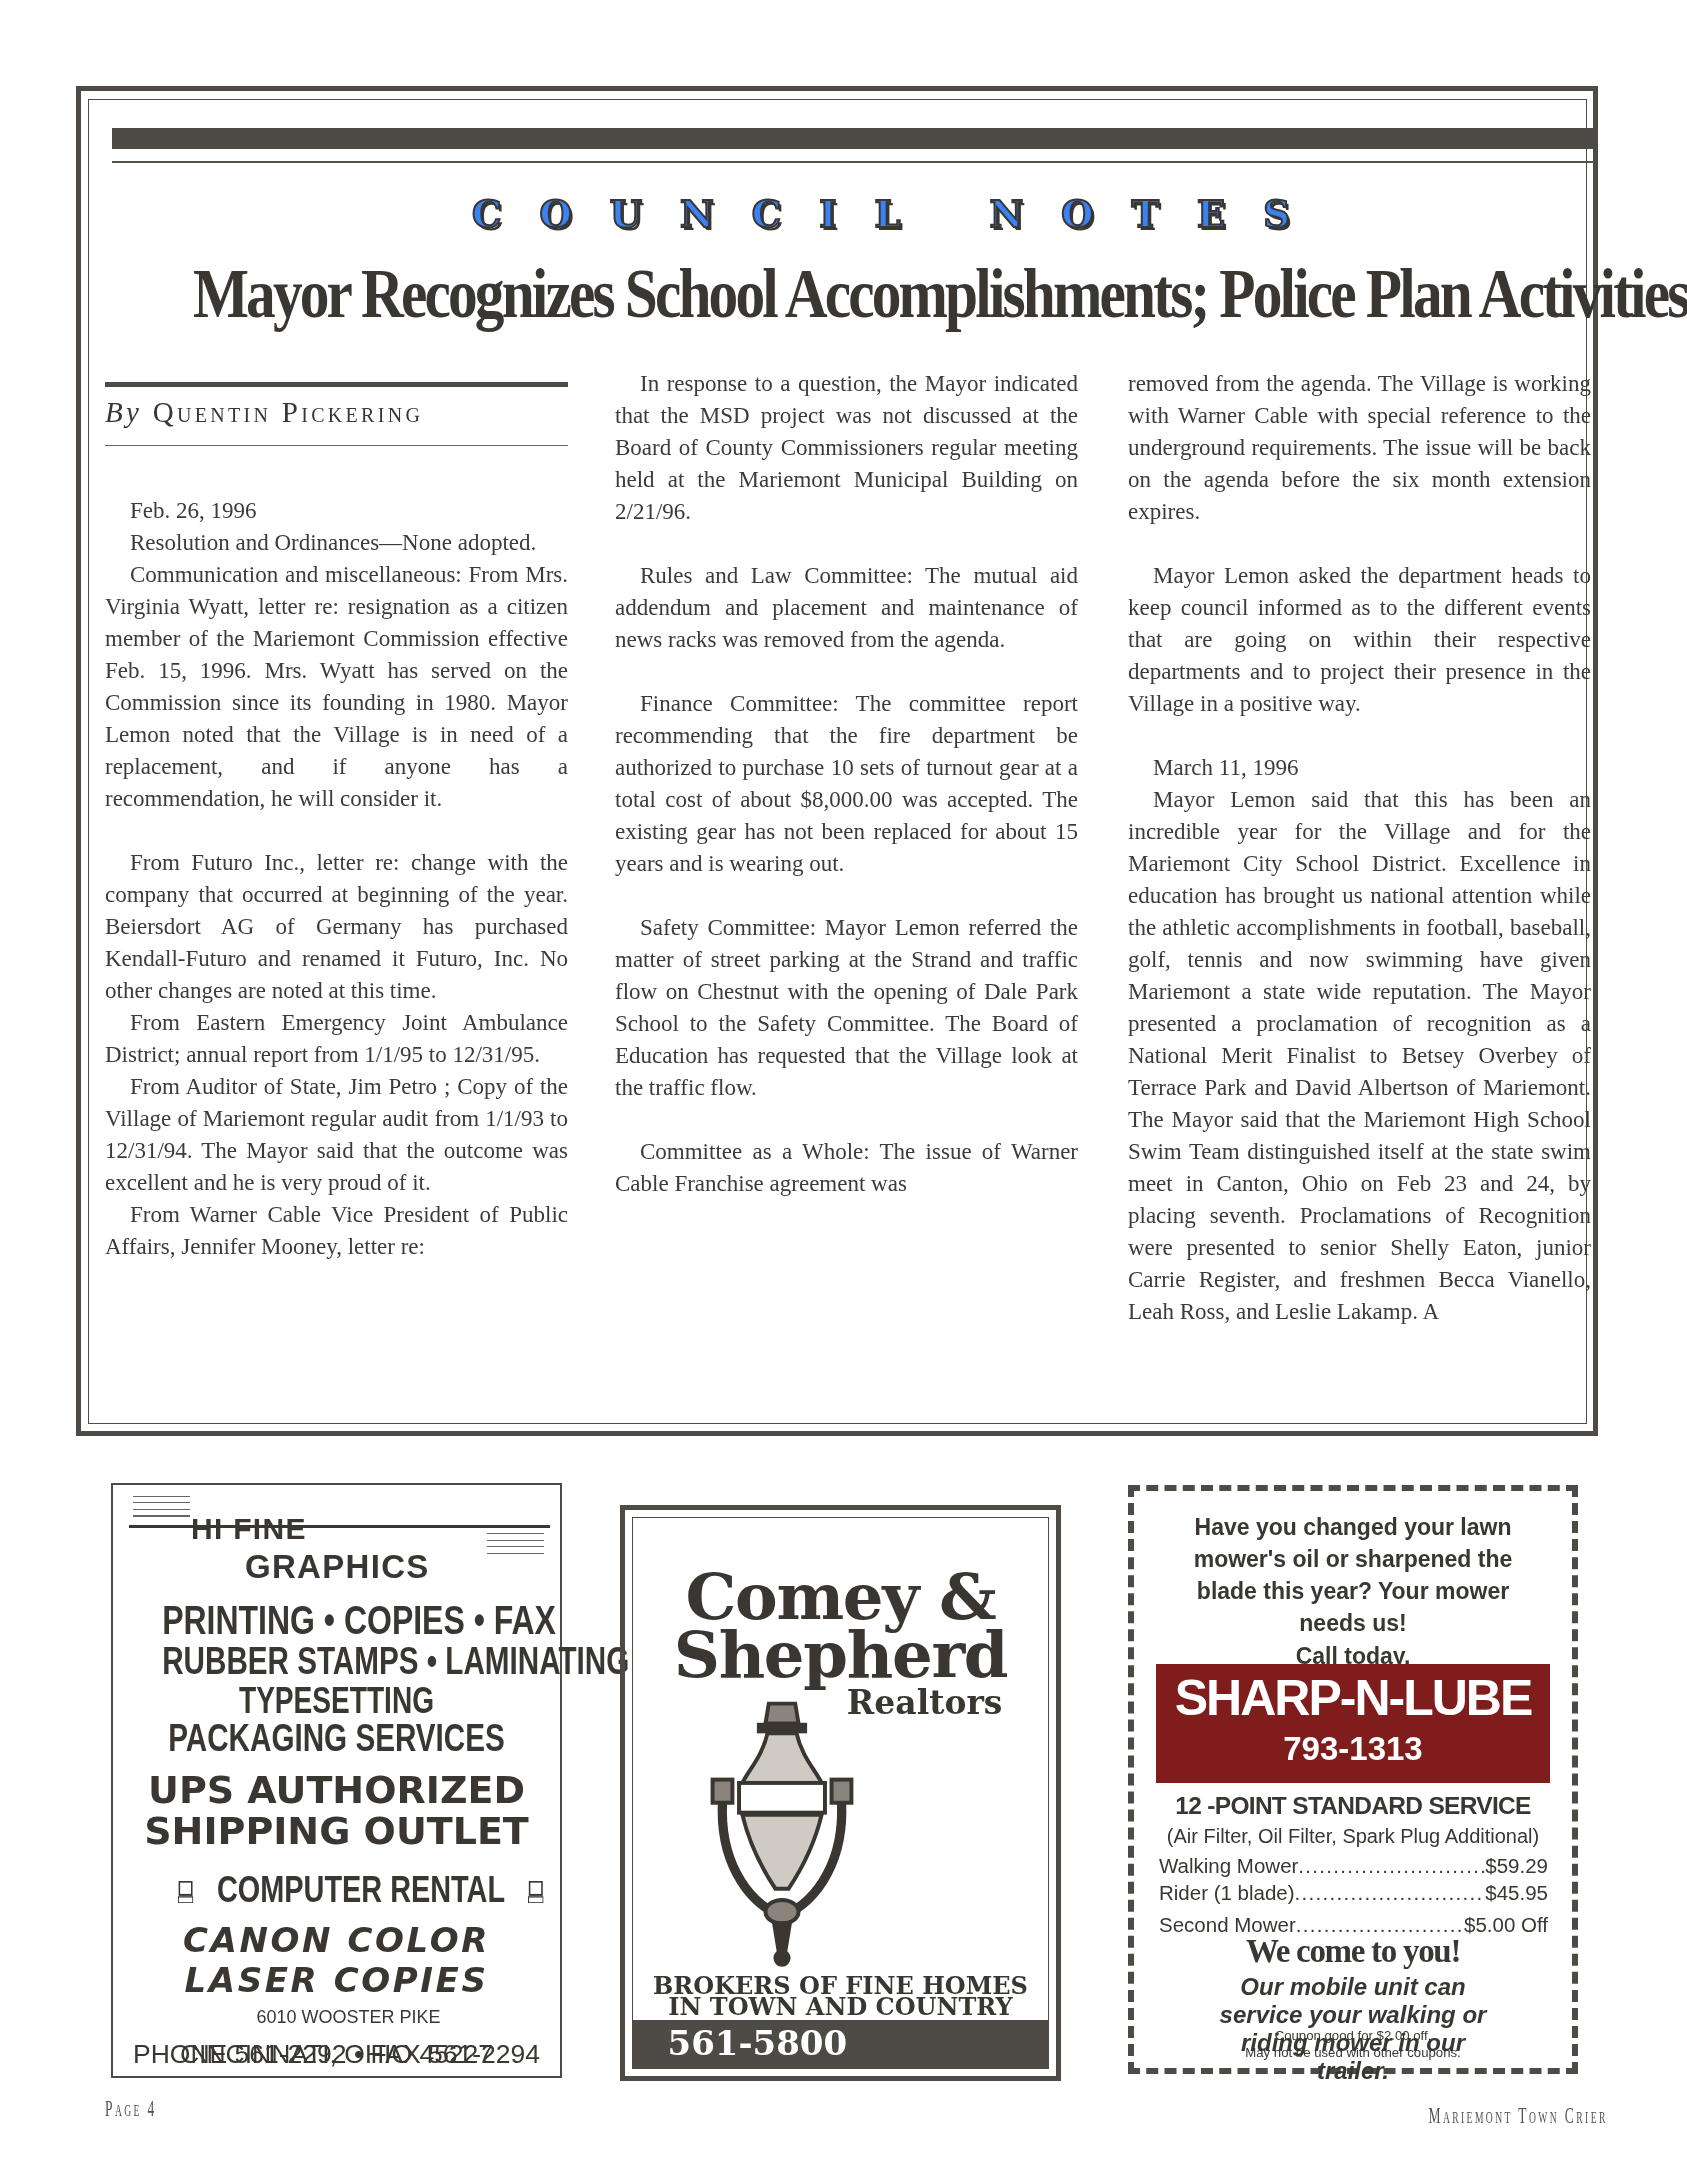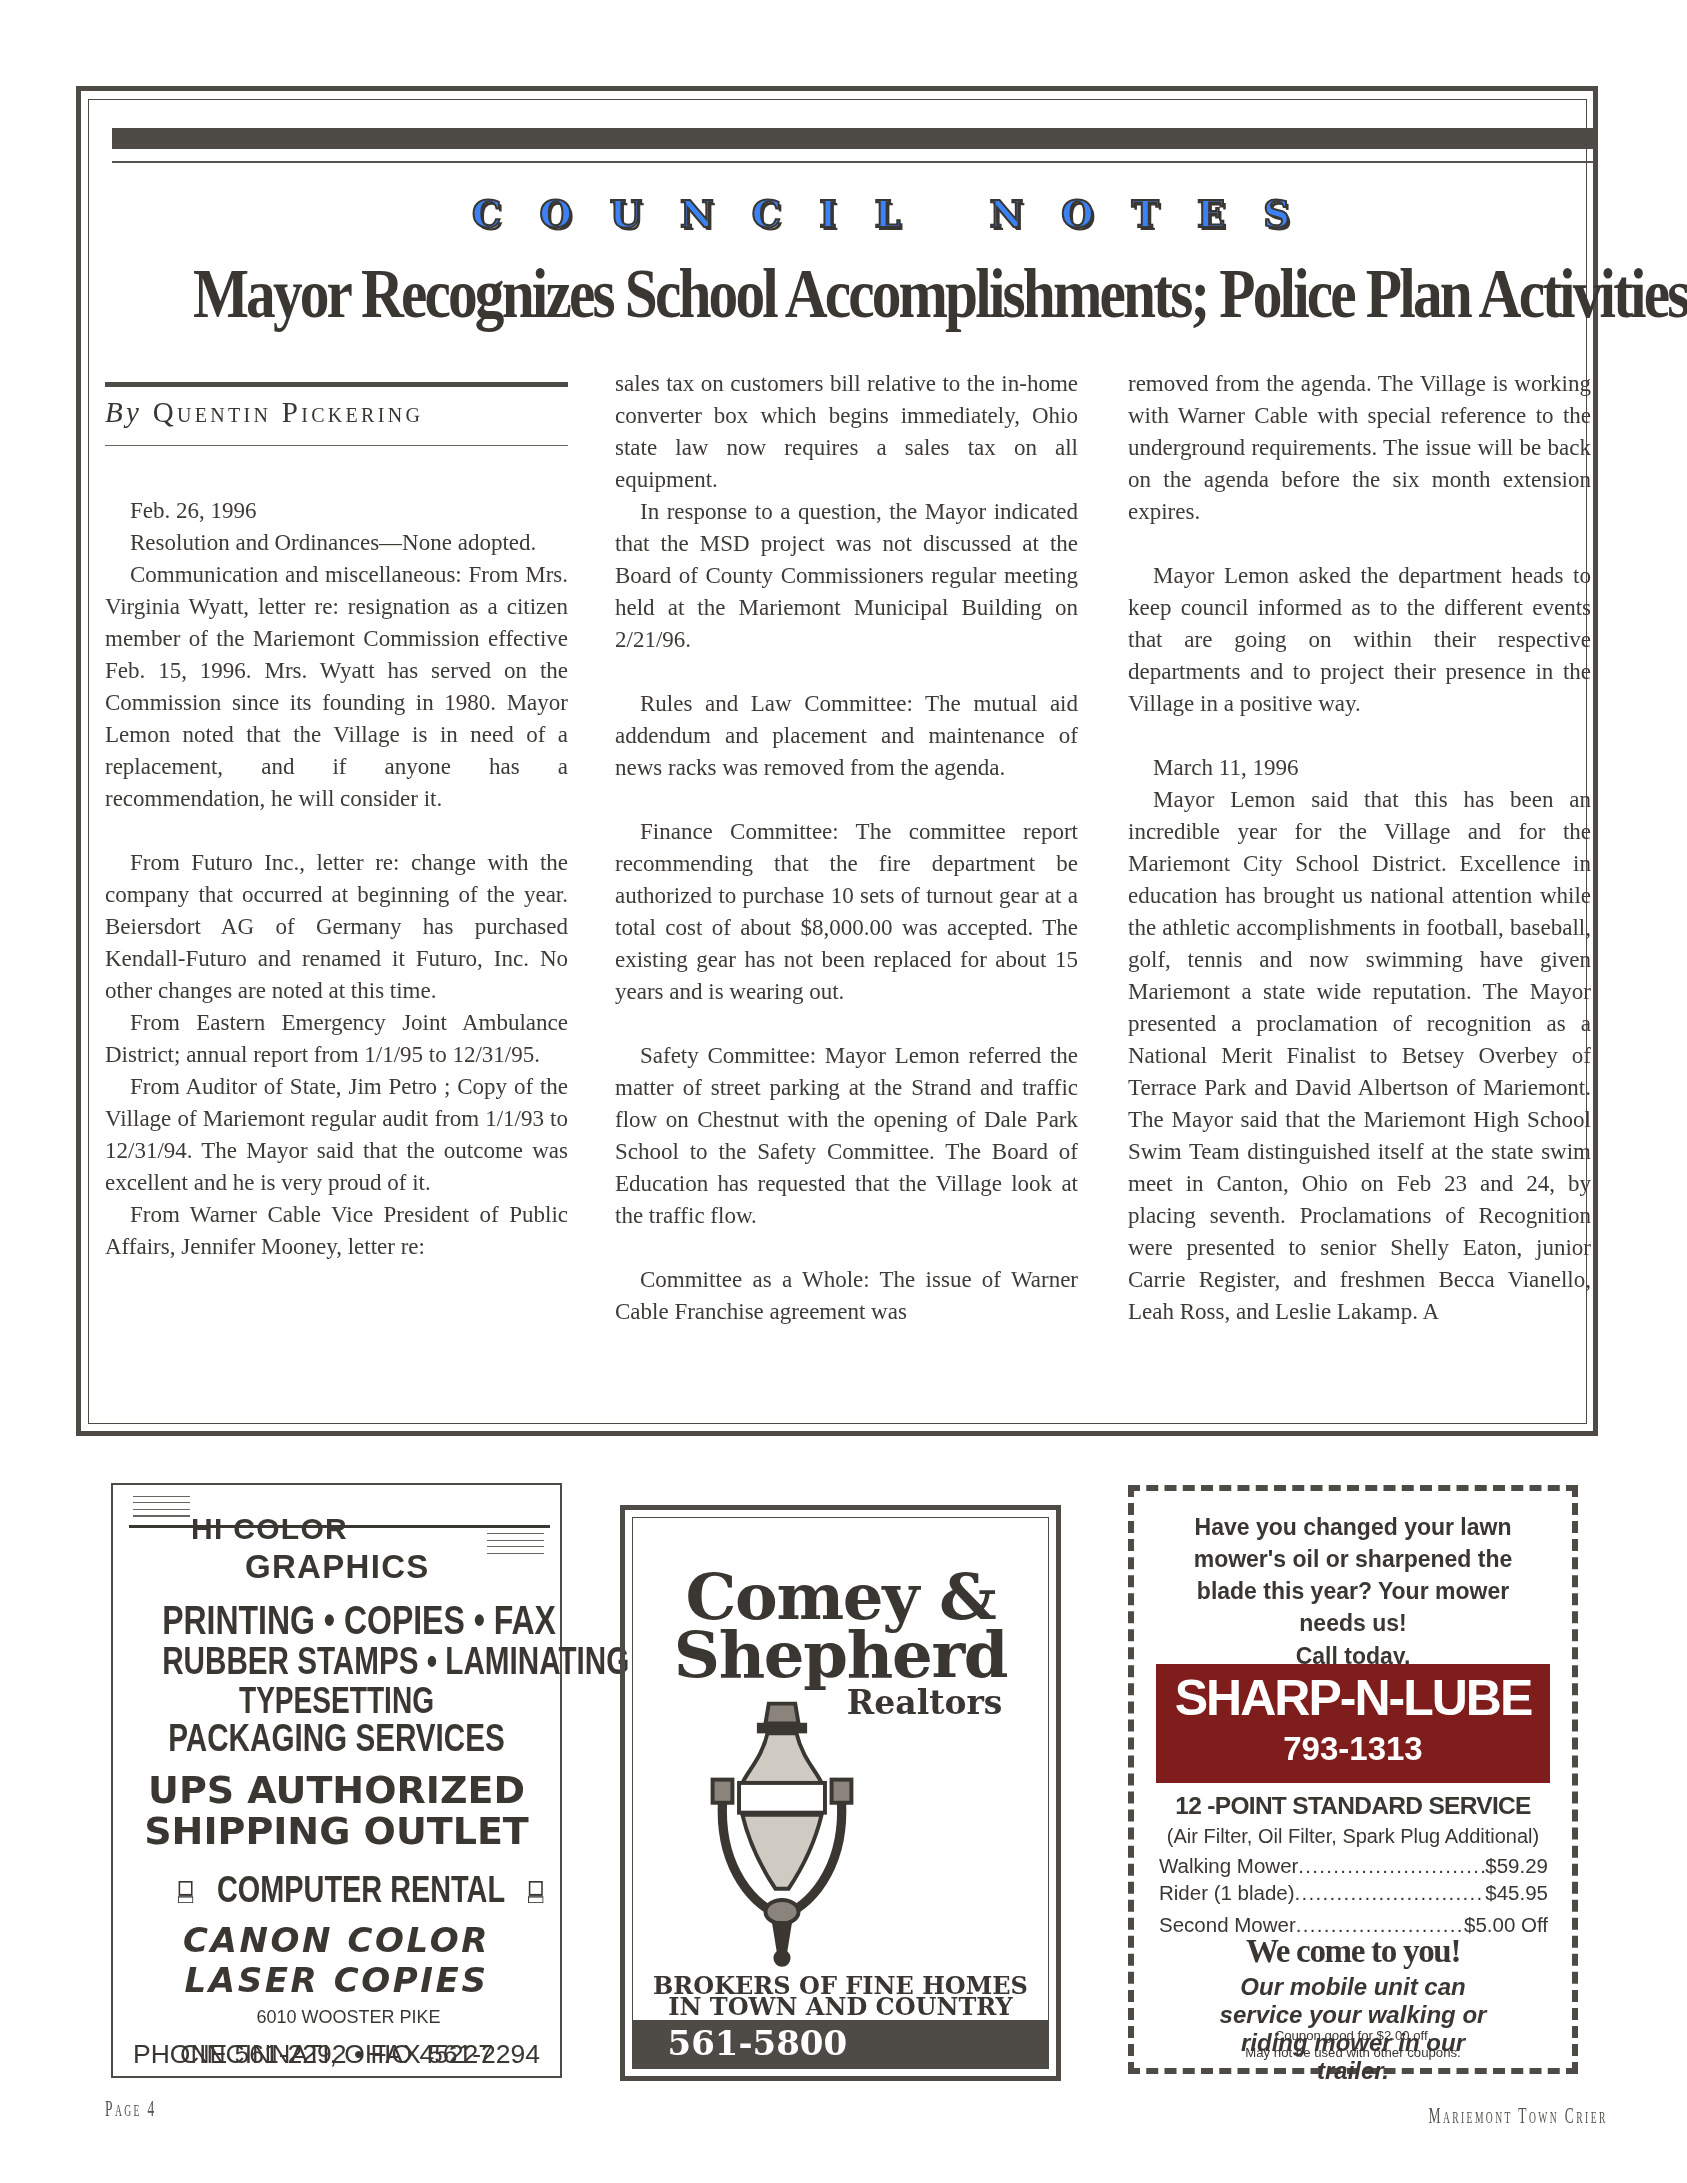--- a/index.html
+++ b/index.html
@@ -118,21 +118,20 @@
     <p>Feb. 26, 1996</p>
     <p>Resolution and Ordinances—None adopted.</p>
     <p>Communication and miscellaneous: From Mrs. Virginia Wyatt, letter re: resignation as a citizen member of the Mariemont Commission effective Feb. 15, 1996. Mrs. Wyatt has served on the Commission since its founding in 1980. Mayor Lemon noted that the Village is in need of a replacement, and if anyone has a recommendation, he will consider it.</p>
     <div class="gap"></div>
     <p>From Futuro Inc., letter re: change with the company that occurred at beginning of the year. Beiersdort AG of Germany has purchased Kendall-Futuro and renamed it Futuro, Inc. No other changes are noted at this time.</p>
     <p>From Eastern Emergency Joint Ambulance District; annual report from 1/1/95 to 12/31/95.</p>
     <p>From Auditor of State, Jim Petro ; Copy of the Village of Mariemont regular audit from 1/1/93 to 12/31/94. The Mayor said that the outcome was excellent and he is very proud of it.</p>
     <p>From Warner Cable Vice President of Public Affairs, Jennifer Mooney, letter re:</p>
   </div>
 <div class="col" id="col2">
-    <p class="noindent">sales tax on customers bill relative to the in-home converter box which begins immediately, Ohio state law now requires a sales tax on all equipment.</p>
     <p>In response to a question, the Mayor indicated that the MSD project was not discussed at the Board of County Commissioners regular meeting held at the Mariemont Municipal Building on 2/21/96.</p>
     <div class="gap"></div>
     <p>Rules and Law Committee: The mutual aid addendum and placement and maintenance of news racks was removed from the agenda.</p>
     <div class="gap"></div>
     <p>Finance Committee: The committee report recommending that the fire department be authorized to purchase 10 sets of turnout gear at a total cost of about $8,000.00 was accepted. The existing gear has not been replaced for about 15 years and is wearing out.</p>
     <div class="gap"></div>
     <p>Safety Committee: Mayor Lemon referred the matter of street parking at the Strand and traffic flow on Chestnut with the opening of Dale Park School to the Safety Committee. The Board of Education has requested that the Village look at the traffic flow.</p>
     <div class="gap"></div>
     <p>Committee as a Whole: The issue of Warner Cable Franchise agreement was</p>
   </div>
@@ -152,21 +151,21 @@
       <div></div>
       <div></div>
     </div>
   <div class="stripes" style="right:16px; top:48px;">
       <div></div>
       <div></div>
       <div></div>
       <div></div>
     </div>
   <div id="ht-logo-line"></div>
-  <div id="ht-logo">HI COLOR</div>
+  <div id="ht-logo">HI FINE</div>
   <div id="ht-graphics">GRAPHICS</div>
   <div class="ht-cond" style="top:112px; font-size:41px;">PRINTING  •  COPIES  •  FAX</div>
   <div class="ht-cond" style="top:155px; font-size:38px;">RUBBER STAMPS • LAMINATING</div>
   <div class="ht-cond" style="top:195px; font-size:36px;">TYPESETTING</div>
   <div class="ht-cond" style="top:232px; font-size:38px;">PACKAGING  SERVICES</div>
   <div class="ht-wide" style="top:283px; font-size:38px;">UPS  AUTHORIZED</div>
   <div class="ht-wide" style="top:324px; font-size:38px;">SHIPPING  OUTLET</div>
   <div class="ht-cond" style="top:384px; font-size:37px;">
     <svg class="computer-icon" viewBox="0 0 30 34">
         <rect x="3" y="1" width="24" height="20" fill="none" stroke="#3a3632" stroke-width="3"></rect>

